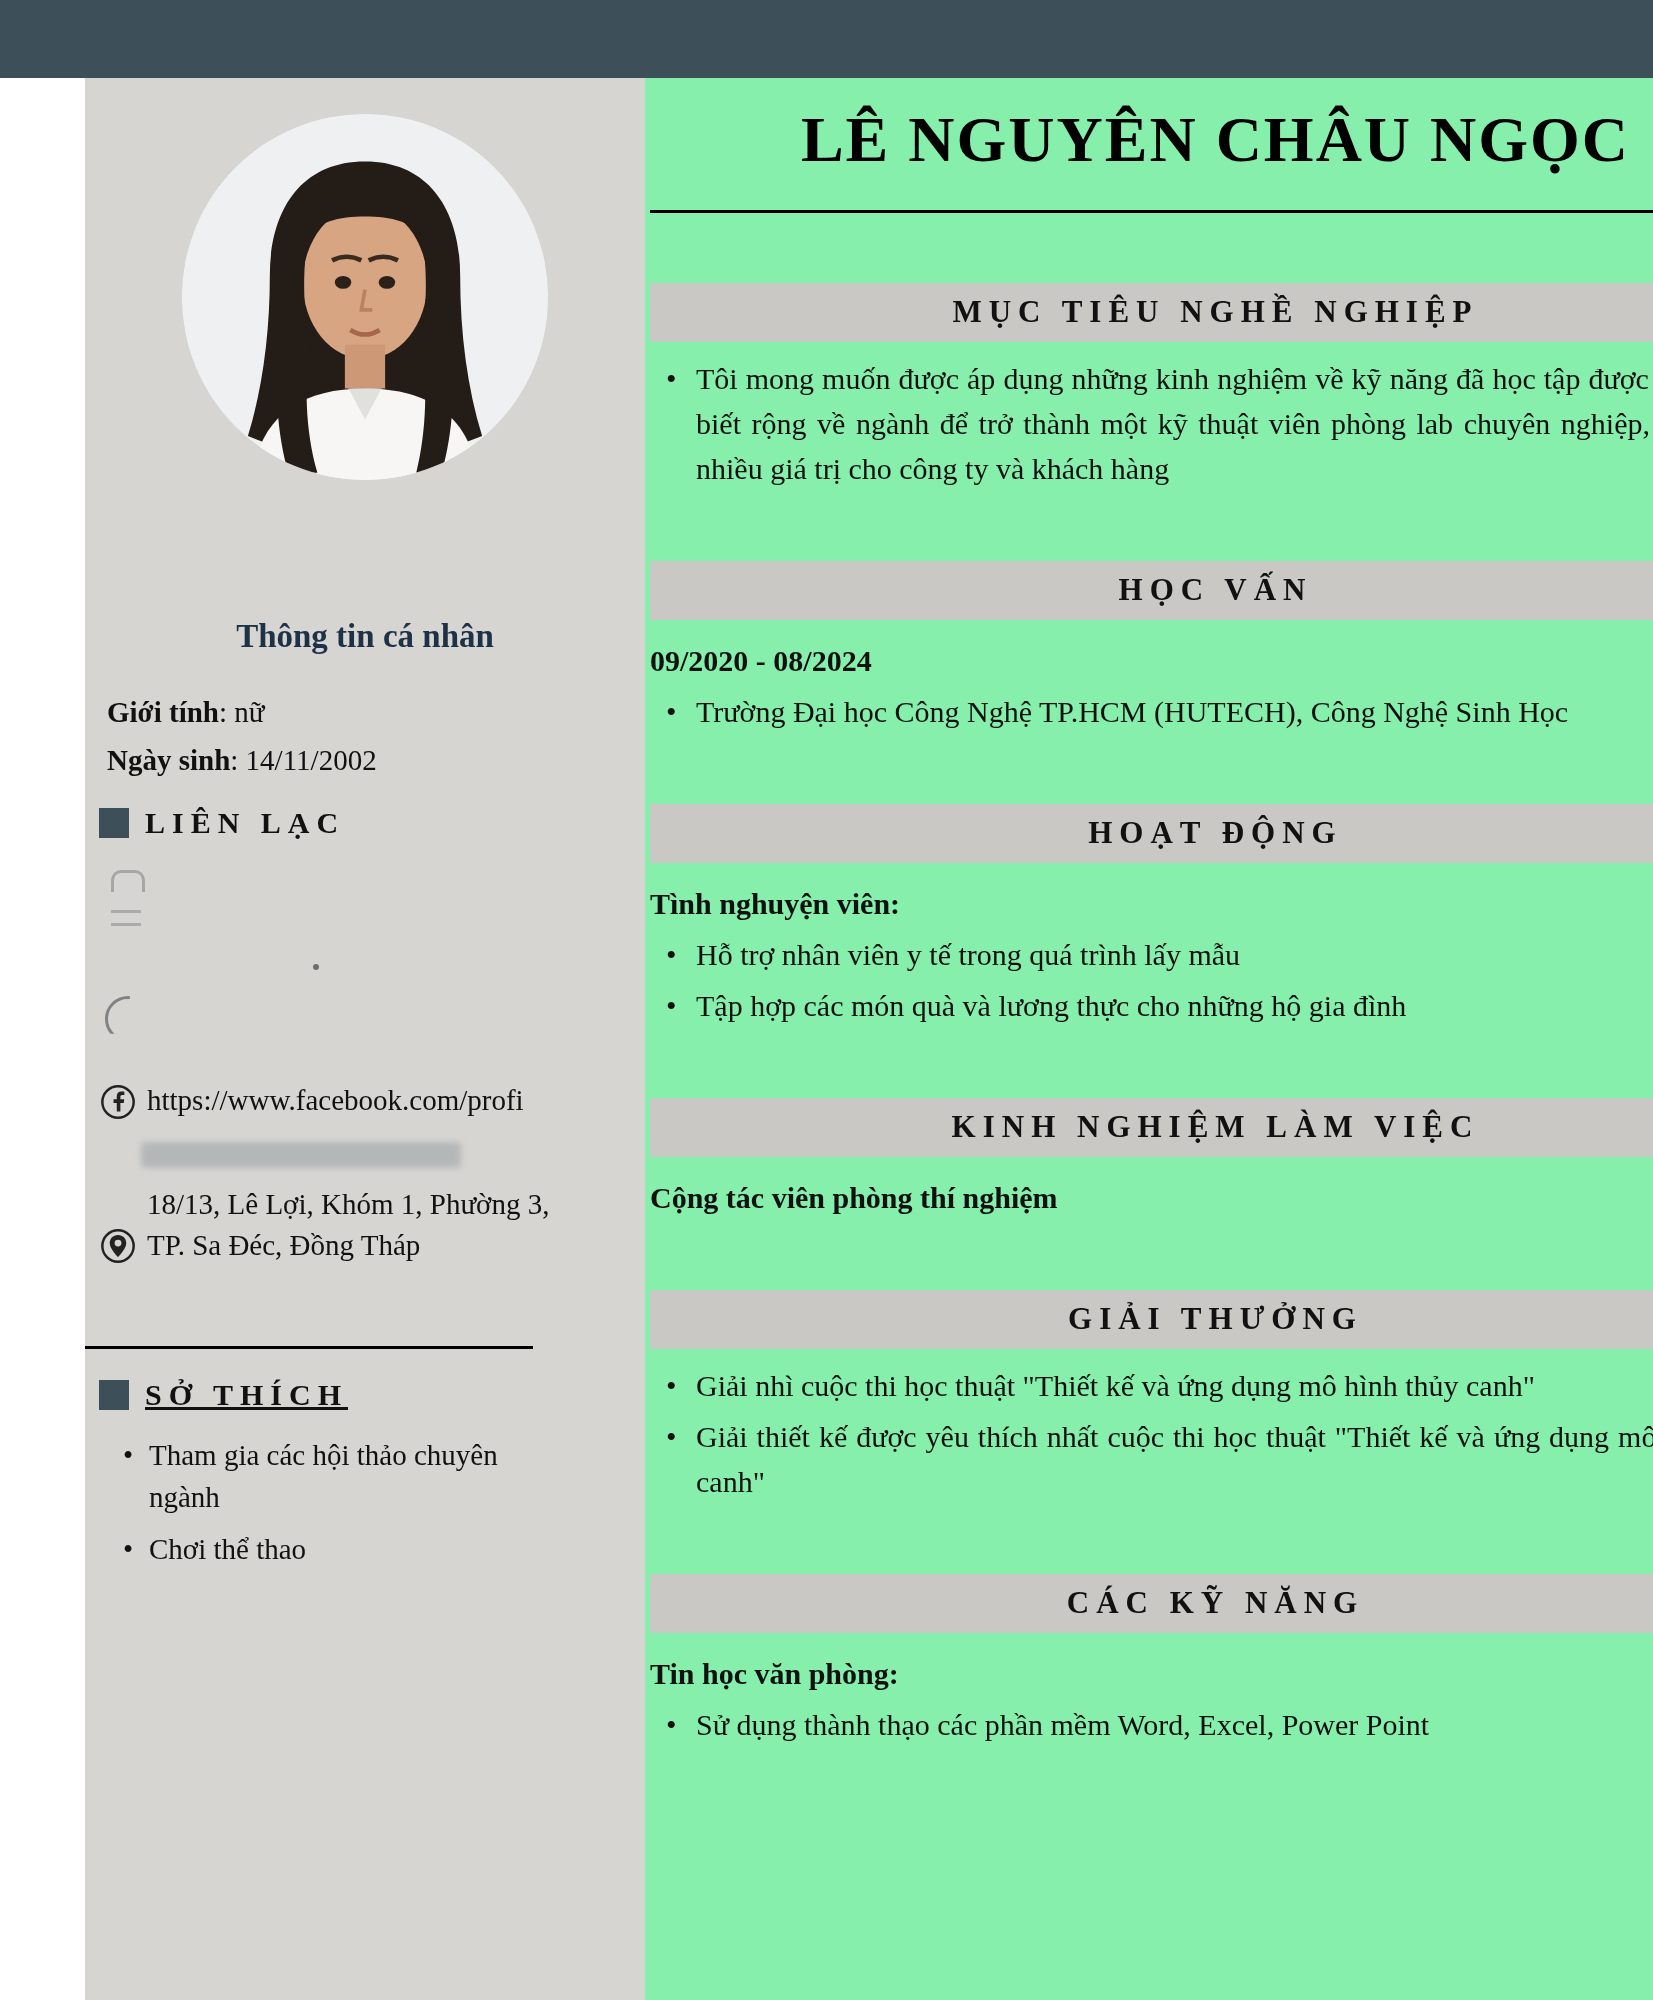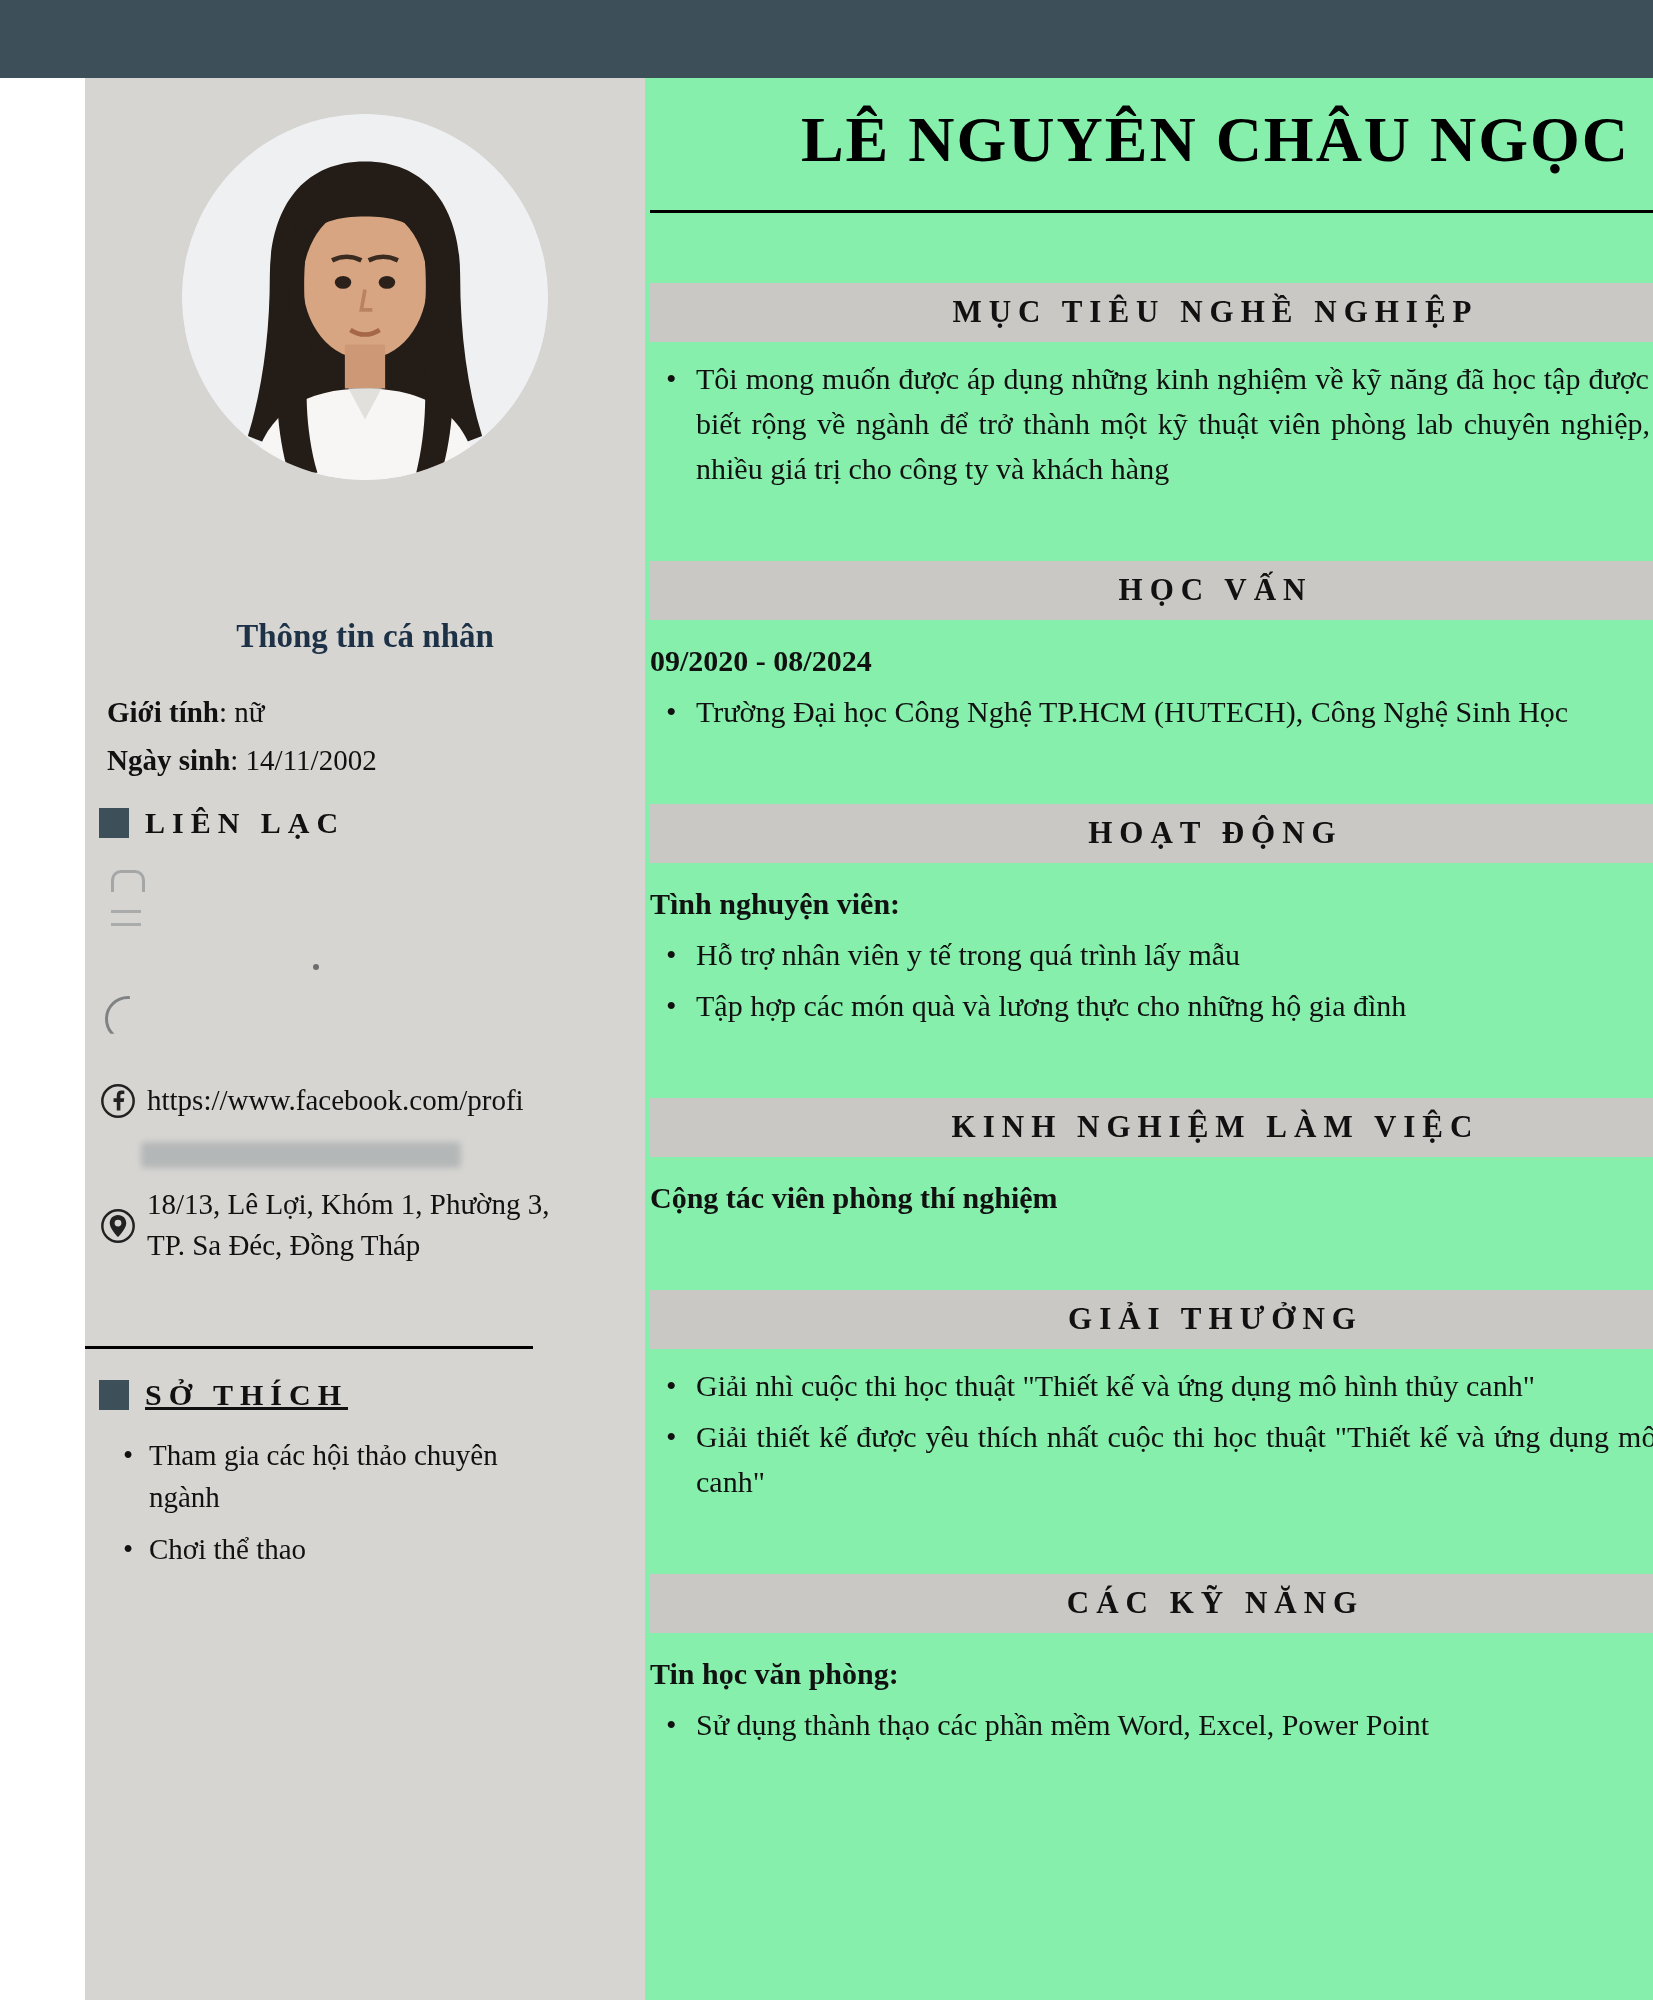--- a/index.html
+++ b/index.html
@@ -53,21 +53,21 @@
   }
   .r-dot {
     position:absolute; top:886px; left:228px; width:6px; height:6px;
     border-radius:50%; background:#6d6d6d;
   }
   .r-circle {
     position:absolute; top:918px; left:20px; width:46px; height:46px;
     border:3px solid #5b5f62; border-radius:50%;
     clip-path: inset(0 46% 18% 0); opacity:.7;
   }
-  .contact-row { position:absolute; left:14px; display:flex; align-items:center; gap:10px; }
+  .contact-row { position:absolute; left:14px; display:flex; align-items:flex-end; gap:10px; }
   .contact-row .cicon { width:38px; height:38px; flex:0 0 auto; margin-top:2px; }
   .contact-row .ctext { font-size:29px; line-height:1.4; }
   .fb-row { top:1002px; width:540px; }
   .fb-row .ctext { white-space:nowrap; overflow:hidden; max-width:480px; }
   .blur-strip {
     position:absolute; top:1064px; left:56px; width:320px; height:26px;
     background:#9aa0a3; opacity:.55; filter:blur(3px); border-radius:4px;
   }
   .addr-row { top:1106px; width:500px; }
   .addr-row .ctext { width:430px; }

